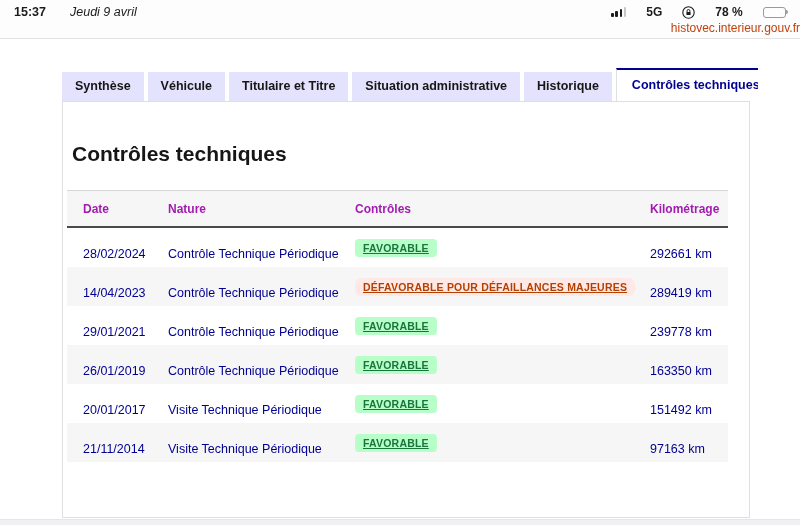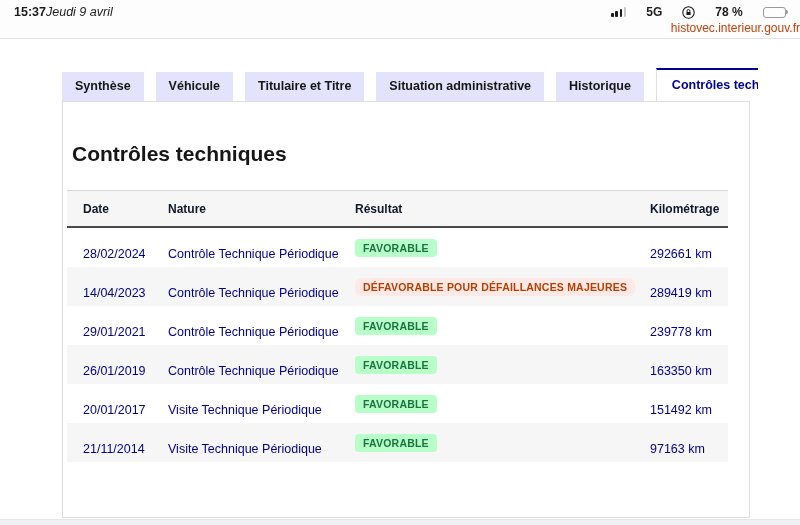--- a/index.html
+++ b/index.html
@@ -1,61 +1,61 @@
 <!DOCTYPE html>
 <html><head>
 <meta charset="utf-8">
 <style>
   * { margin:0; padding:0; box-sizing:border-box; }
   html,body { width:800px; height:525px; overflow:hidden; background:#fff;
     font-family:"Liberation Sans", sans-serif; -webkit-font-smoothing:antialiased; }
 
   
   .chrome { position:relative; height:39px; border-bottom:1px solid #e4e4e6; background:#fdfdfd; }
-  .status-left { position:absolute; left:14px; top:5px; display:flex; gap:0; align-items:baseline;
+  .status-left { position:absolute; left:14px; top:5px; display:flex; gap:24px; align-items:baseline;
     font-size:12.5px; color:#1c1c1e; }
   .status-time { font-weight:700; }
   .status-date { font-weight:400;font-style:italic; }
   .status-right { position:absolute; right:12px; top:5px; display:flex; gap:20px; align-items:center;
     font-size:12px; color:#1c1c1e; font-weight:600; }
   .sig { display:flex; align-items:flex-end; gap:1.5px; height:10px; }
   .sig i { display:block; width:2.6px; border-radius:1px; background:#1c1c1e; }
   .sig i:nth-child(1){height:4px;} .sig i:nth-child(2){height:6px;}
   .sig i:nth-child(3){height:8px;} .sig i:nth-child(4){height:10px; background:#c6c6c8;}
   .battery { display:flex; align-items:center; }
   .batt-body { width:23px; height:11px; border:1px solid #9a9a9e; border-radius:3px; padding:1px; }
   .batt-fill { height:100%; background:#1c1c1e; border-radius:1.5px; }
   .batt-cap { width:1.6px; height:4px; background:#9a9a9e; border-radius:0 2px 2px 0; margin-left:0.8px; }
   .url-bar { position:absolute; left:15px; right:0; top:21px; text-align:right;
     font-size:12px; color:#c2410c; }
 
   
   .tabs-wrap { margin:22px 0 0 62px; width:696px; height:40px; overflow:hidden;
-    display:flex; gap:12px; align-items:flex-end; position:relative; z-index:2; }
+    display:flex; gap:4px; align-items:flex-end; position:relative; z-index:2; }
   .tab { flex:none; background:#e3e3fd; color:#161616; font-weight:700; font-size:12.5px;
     padding:7px 13px 7px 13px; height:29px; white-space:nowrap; cursor:pointer; }
   .tab.active { background:#fff; color:#000091; border-top:2px solid #000091;
     border-left:1px solid #e0e0e0; border-right:1px solid #e0e0e0; border-bottom:1px solid #fff;
     height:34px; padding:8px 15px; margin-bottom:-1px; }
 
   
   .panel { margin-left:62px; width:688px; height:417px; background:#fff;
     border:1px solid #dfdfe3; position:relative; z-index:1; }
   .panel-title { margin:40px 0 0 9px; font-size:21px; font-weight:700; color:#161616; }
 
   
   .ct-table { margin:24px 0 0 4px; width:661px; font-size:12.5px; }
   .t-row { display:grid; grid-template-columns:85px 187px 295px 1fr; align-items:center; height:39px; }
   .t-head { height:38px; background:#f6f6f6; border-top:1px solid #d6d6d6; border-bottom:2px solid #4a4a4a;
-    font-weight:700; color:#0f172a; font-size:12px; }
+    font-weight:700; color:#a21caf; font-size:12px; }
   .t-row > div { padding-left:16px; white-space:nowrap; }
   .t-row.alt { background:#f6f6f6; }
   .cell { color:#000091;margin-top:13px; }
   .badge { display:inline-block; font-size:10.5px; font-weight:700; letter-spacing:.2px;
-    padding:3px 8px; border-radius:4px; white-space:nowrap; }
+    padding:3px 8px; border-radius:4px; white-space:nowrap;text-decoration:underline; }
   .badge[data-type="success"] { background:#b8fec9; color:#18753c; }
   .badge[data-type="warning"] { background:#ffe9e6; color:#b34000;border-radius:6px; }
 
   .bottom-strip { position:absolute; left:0; right:0; bottom:0; height:6px; background:#f1f1f3;
     border-top:1px solid #e6e6e8; }
 </style>
 </head>
 <body>
 
 <div class="chrome">
@@ -95,21 +95,21 @@
 
 </div>
 
 <div class="panel">
   <h1 class="panel-title">Contrôles techniques</h1>
 
   <div class="ct-table">
     <div class="t-row t-head">
       <div>Date</div>
       <div>Nature</div>
-      <div>Résultat</div>
+      <div>Contrôles</div>
       <div>Kilométrage</div>
     </div>
 
     <div class="t-row">
       <div class="cell">28/02/2024</div>
       <div class="cell">Contrôle Technique Périodique</div>
       <div><span class="badge" data-type="success">FAVORABLE</span></div>
       <div class="cell">292661 km</div>
     </div>
 

